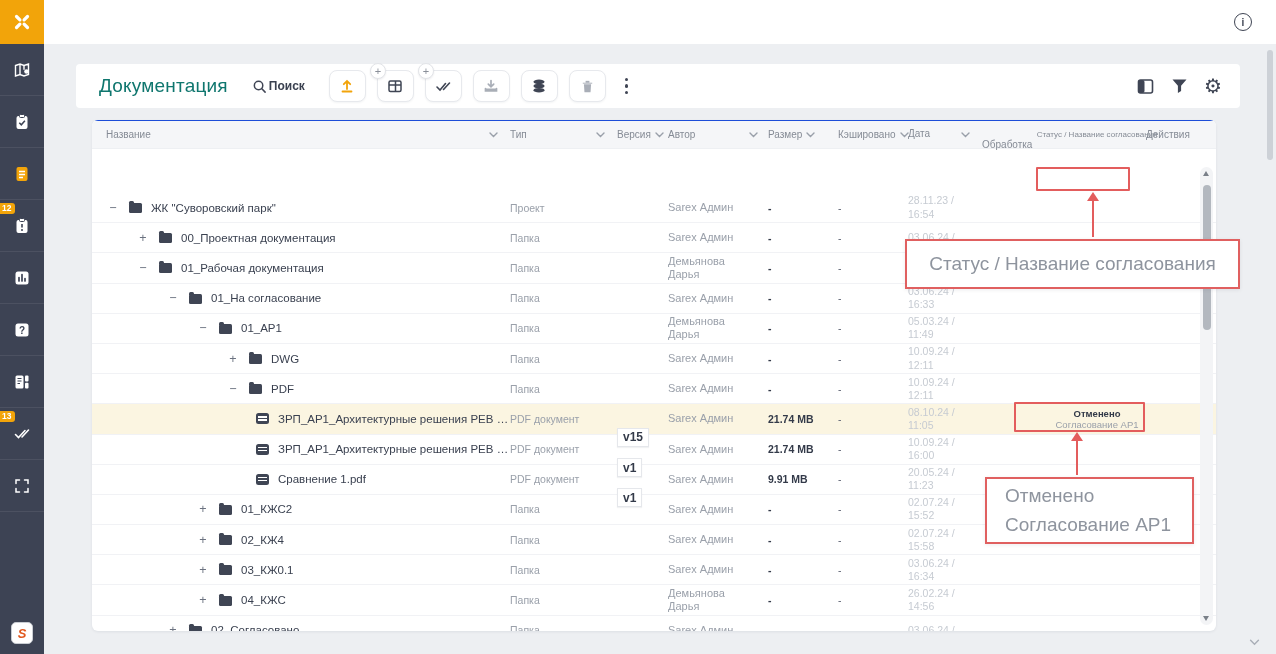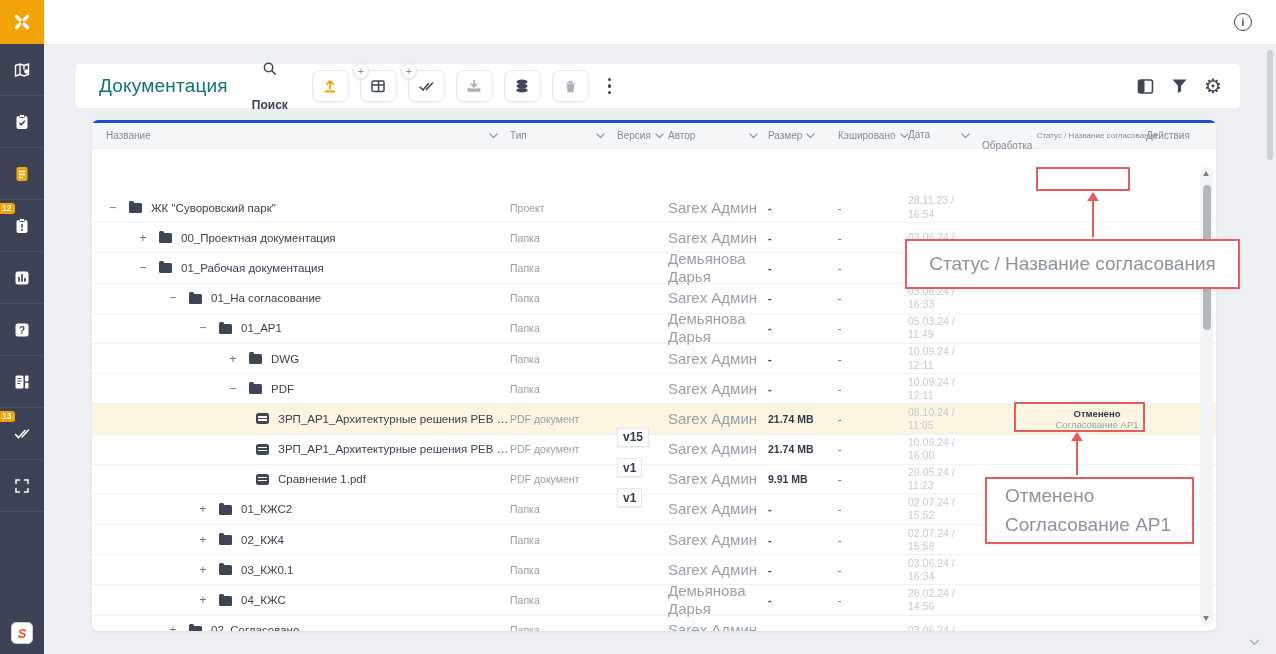--- a/index.html
+++ b/index.html
@@ -24,56 +24,56 @@
           border-bottom:1px solid rgba(255,255,255,0.08); position:relative; cursor:pointer; }
   .side-badge { position:absolute; top:3px; left:-2px; background:#F2A40A; color:#fff;
           font-size:8.5px; font-weight:bold; padding:1px 4px 1.5px; border-radius:3px; line-height:1; }
   .side-avatar { position:absolute; bottom:10px; left:11px; width:22px; height:22px; background:#fff;
           border:1px solid #c9cdd3; border-radius:5px; display:flex; align-items:center; justify-content:center;
           color:#E0581F; font-weight:bold; font-style:italic; font-size:13px; cursor:pointer; }
   
   .content-header { position:absolute; left:76px; top:64px; width:1164px; height:44px; background:#fff;
           border-radius:4px; display:flex; align-items:center; }
   .page-title { font-size:19px; font-weight:normal; color:#0f766e; margin-left:23px; letter-spacing:.2px; }
-  .search { display:flex; align-items:center; gap:22px; margin-left:24px; cursor:pointer;flex-direction:column; }
+  .search { display:flex; align-items:center; gap:2px; margin-left:24px; cursor:pointer; }
   .search-label { font-size:12px; font-weight:bold; color:#3A4150; }
   .tb-group { display:flex; align-items:center; gap:11px; margin-left:24px; }
   .tb-btn { width:37px; height:32px; border:1px solid #E7E9ED; border-radius:8px; background:#fff;
           display:flex; align-items:center; justify-content:center; position:relative; cursor:pointer;
           box-shadow:0 1px 2px rgba(20,30,50,.05); }
   .plus-badge { position:absolute; top:-8px; left:-8px; width:16px; height:16px; border-radius:50%;
           background:#fff; border:1px solid #E2E4E8; color:#8A8F99; font-size:11px; line-height:14px;
           text-align:center; box-shadow:0 1px 2px rgba(20,30,50,.08); }
   .kebab { display:flex; flex-direction:column; gap:3px; margin-left:4px; cursor:pointer; padding:4px; }
   .kebab i { width:3.5px; height:3.5px; background:#3F4554; border-radius:50%; }
   .hdr-right { margin-left:auto; margin-right:18px; display:flex; align-items:center; gap:16px; }
   .hdr-icon { cursor:pointer; display:flex; align-items:center; justify-content:center; }
   .gear-glyph { font-size:20px; color:#3F4554; line-height:1; }
   
   .card { position:absolute; left:92px; top:120px; width:1124px; height:511px; background:#fff;
           border-radius:6px; box-shadow:0 1px 3px rgba(20,30,50,.07); overflow:hidden; }
   .drive-row { height:44px; display:flex; align-items:center; padding:0 18px; }
   .drive-title { font-size:12px; font-weight:bold; color:#2E3444; margin-left:12px; }
   .drive-right { margin-left:auto; display:flex; align-items:center; gap:18px; margin-right:22px; }
-  .thead { height:29px; background:#F5F6F8; border-top:3px solid #1d4ed8; border-bottom:1px solid #EEF0F3;
+  .thead { height:29px; background:#F5F6F8; border-top:1px solid #1d4ed8; border-bottom:1px solid #EEF0F3;
           display:flex; align-items:center; }
   .thead .cell { font-size:10px; color:#858B95; font-weight:normal; display:flex; align-items:center; }
   .thead .c-date { color:#858B95; }
   .thead .c-size, .thead .c-status { font-weight:normal; color:#858B95; }
   .thead .c-status { font-size:8px; white-space:nowrap; justify-content:center; }
   .spread { justify-content:space-between; padding-right:12px; }
   .inline-chev { margin-left:4px; }
   .rows { position:absolute; left:0; right:0; top:73px; bottom:0; overflow:hidden; }
   .trow { height:30.2px; display:flex; align-items:center; border-bottom:1px solid #F1F2F5; font-size:11px; }
   .trow.hl { background:#FBF5E1; }
   .cell { flex:none; }
   .c-name { width:418px; display:flex; align-items:center; padding-left:14px; overflow:hidden; }
   .c-type { width:107px; color:#9AA0AA; font-size:10.5px; }
   .c-ver  { width:51px; }
-  .c-auth { width:100px; color:#9AA0AA; font-size:15px; line-height:1.2; padding-right:10px; }
+  .c-auth { width:100px; color:#9AA0AA; font-size:11px; line-height:1.2; padding-right:10px; }
   .c-size { width:70px; font-weight:bold; color:#333A49; font-size:10.5px; }
   .c-cache{ width:70px; color:#5A6070; font-size:10.5px; }
   .c-date { width:74px; color:#C6CBD2; font-size:10.5px; line-height:1.25; }
   .c-proc { width:66px;margin-top:20px; }
   .c-status { width:98px; text-align:center; }
   .c-act  { width:66px; }
   .toggle { width:14px; margin-right:9px; color:#6B7280; font-size:12.5px; text-align:center; flex:none; cursor:pointer; }
   .ico-folder { width:13px; height:10px; background:#3F4554; border-radius:1.5px; position:relative;
           margin-right:9px; flex:none; margin-top:1px; }
   .ico-folder::before { content:""; position:absolute; top:-2px; left:0; width:5px; height:3px;

